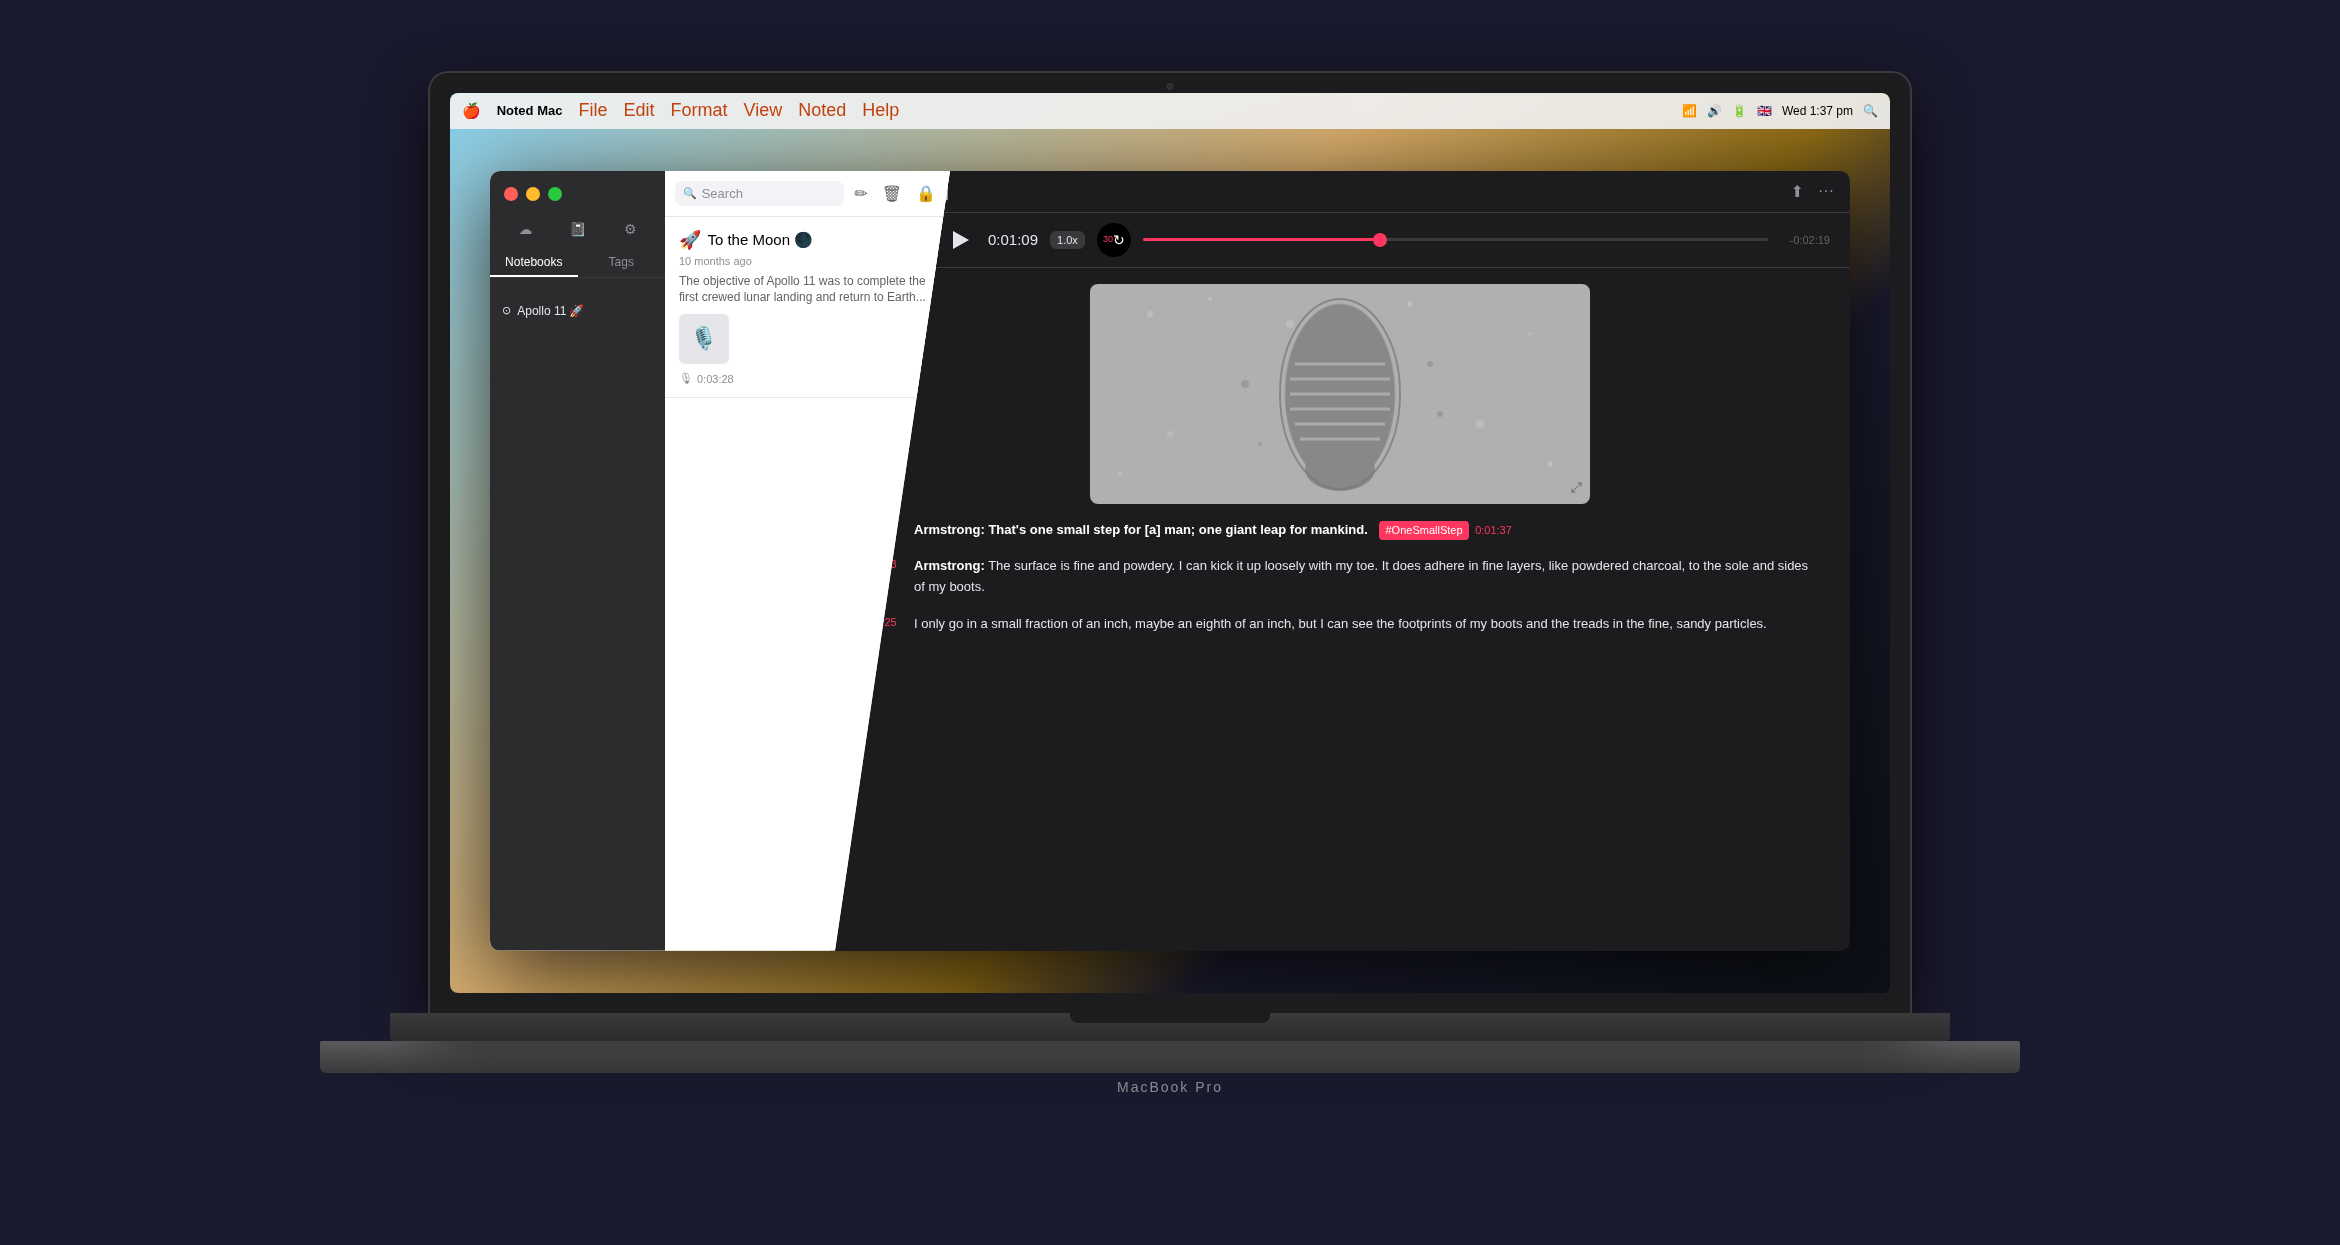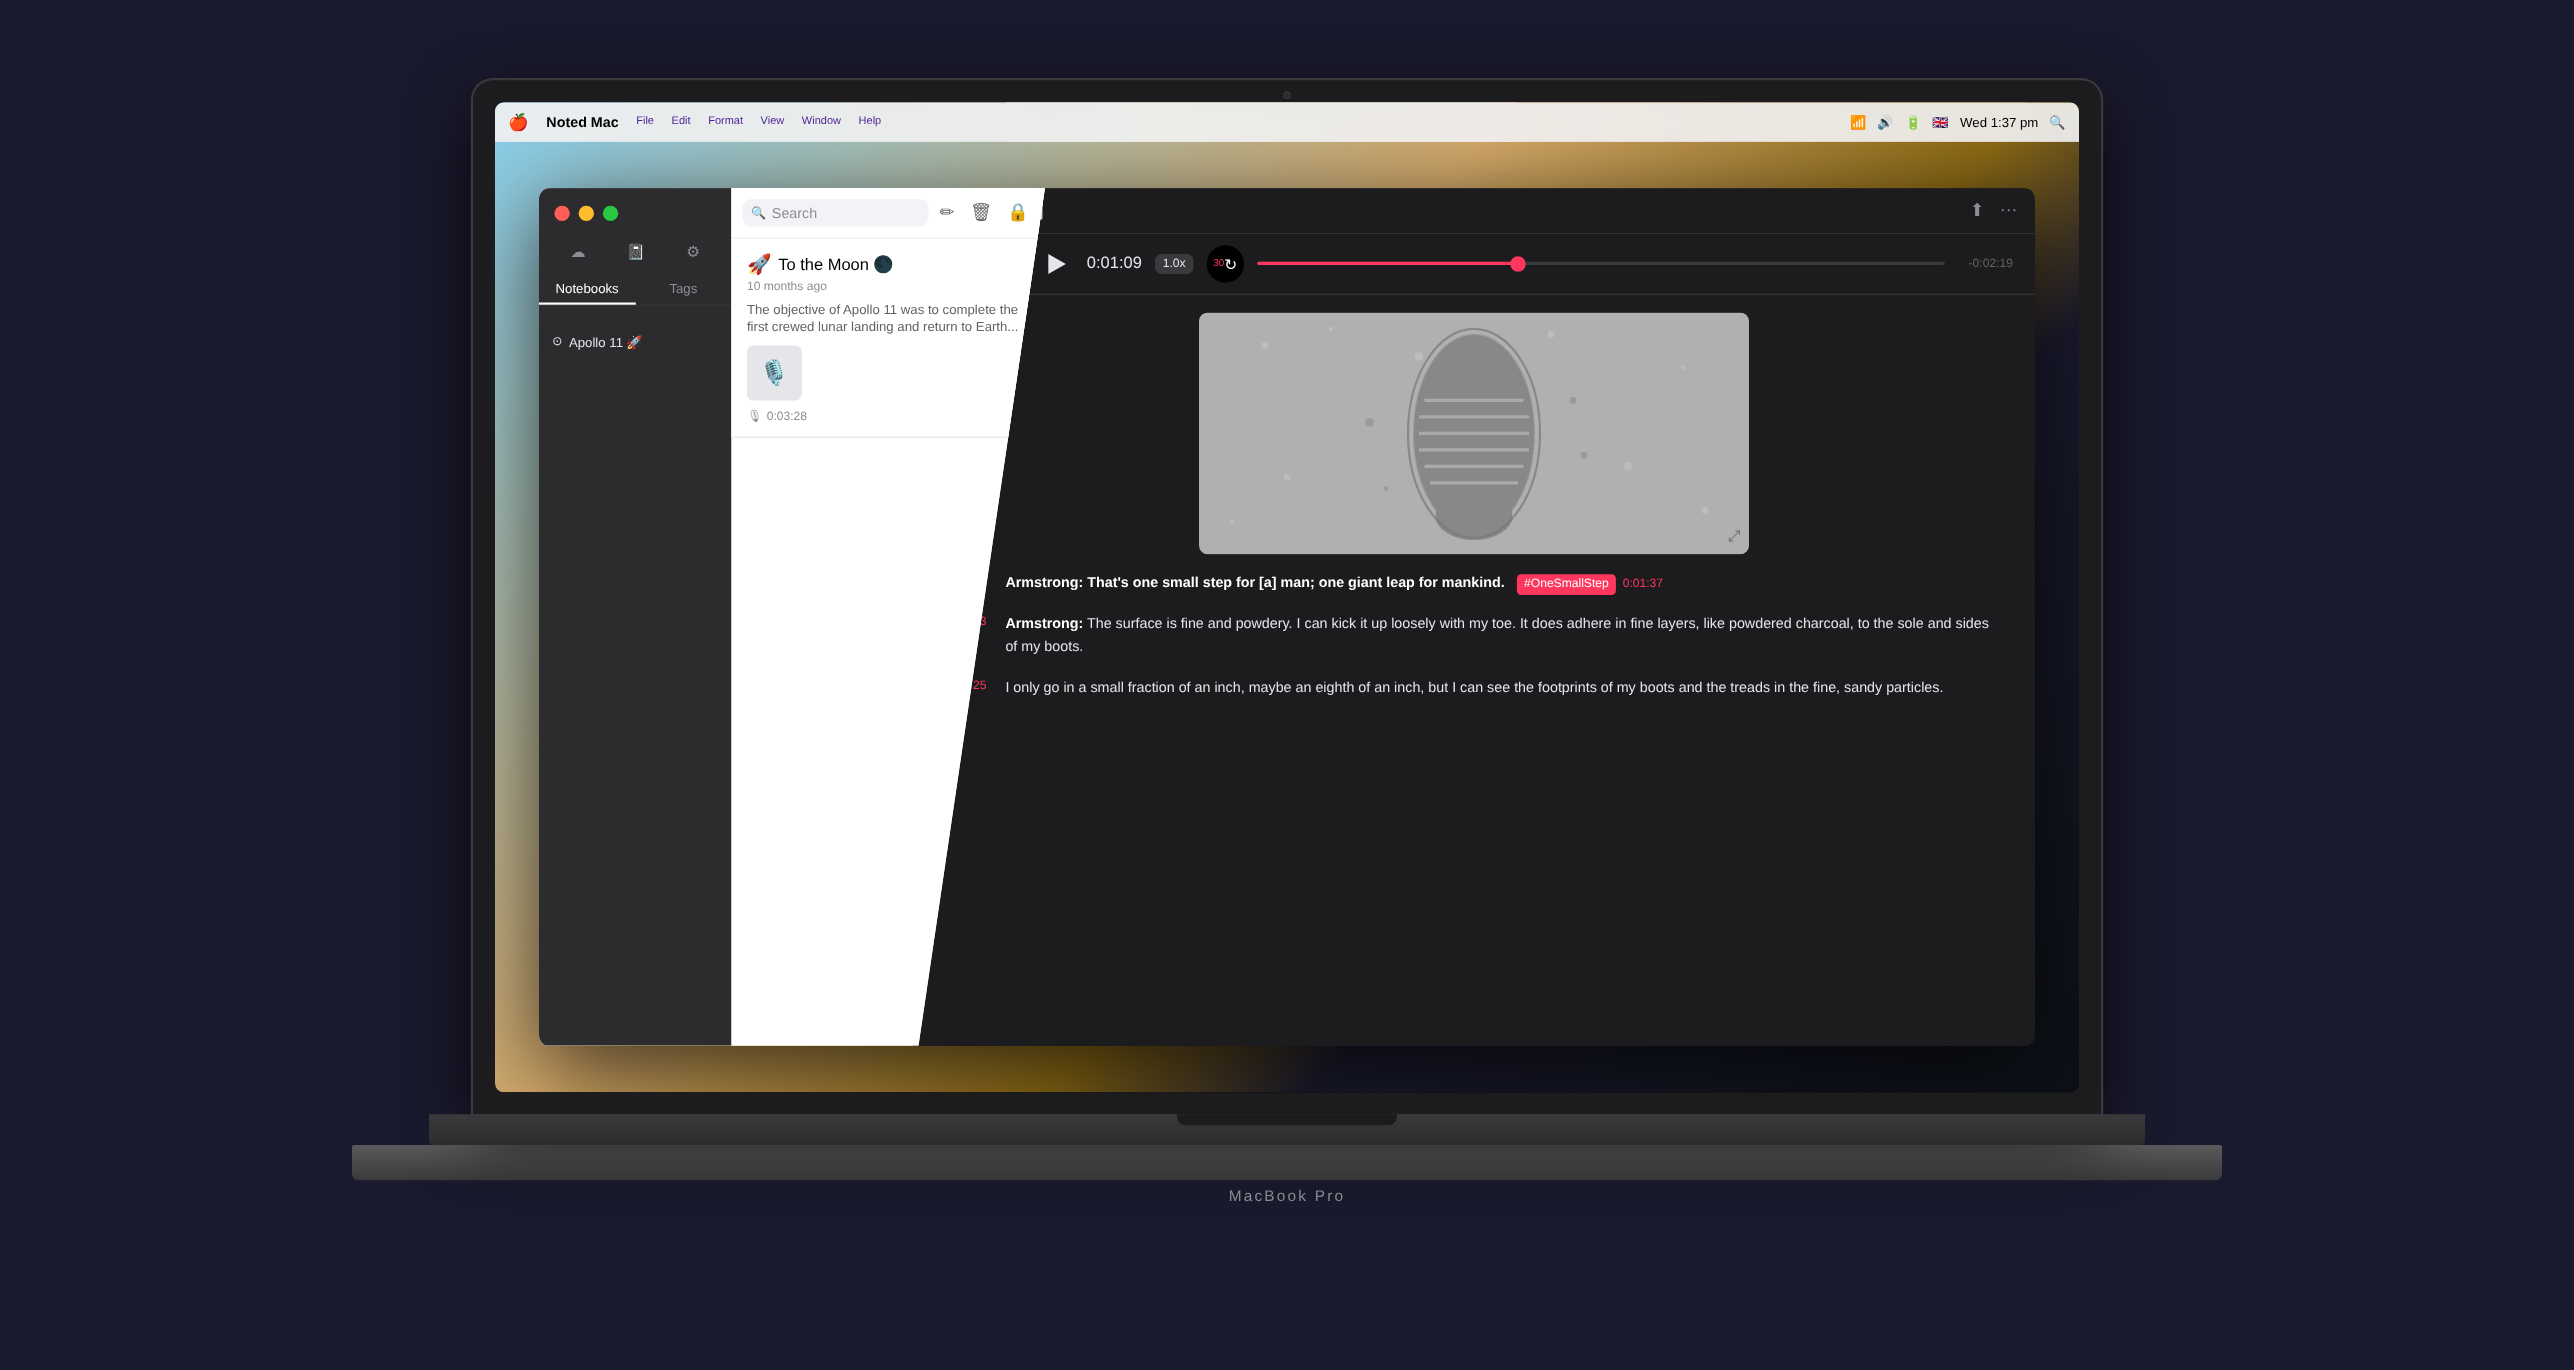--- a/index.html
+++ b/index.html
@@ -71,22 +71,22 @@
       gap: 16px;
     }
     .menubar-apple {
       font-size: 15px;
     }
     .menubar-appname {
       font-weight: 600;
       font-size: 13px;
     }
     .menubar-item {
-      font-size: 10px;
-      color: #4c1d95;
+      font-size: 18px;
+      color: #c2410c;
     }
     .menubar-right {
       margin-left: auto;
       display: flex;
       align-items: center;
       gap: 10px;
       font-size: 12px;
     }
 
     
@@ -584,21 +584,21 @@
       <div class="desktop-bg">
 
         <div class="menubar">
           <div class="menubar-left">
             <span class="menubar-apple">🍎</span>
             <span class="menubar-appname">Noted Mac</span>
             <span class="menubar-item">File</span>
             <span class="menubar-item">Edit</span>
             <span class="menubar-item">Format</span>
             <span class="menubar-item">View</span>
-            <span class="menubar-item">Window</span>
+            <span class="menubar-item">Noted</span>
             <span class="menubar-item">Help</span>
           </div>
           <div class="menubar-right">
             <span>📶</span>
             <span>🔊</span>
             <span>🔋</span>
             <span>🇬🇧</span>
             <span>Wed 1:37 pm</span>
             <span>🔍</span>
           </div>

